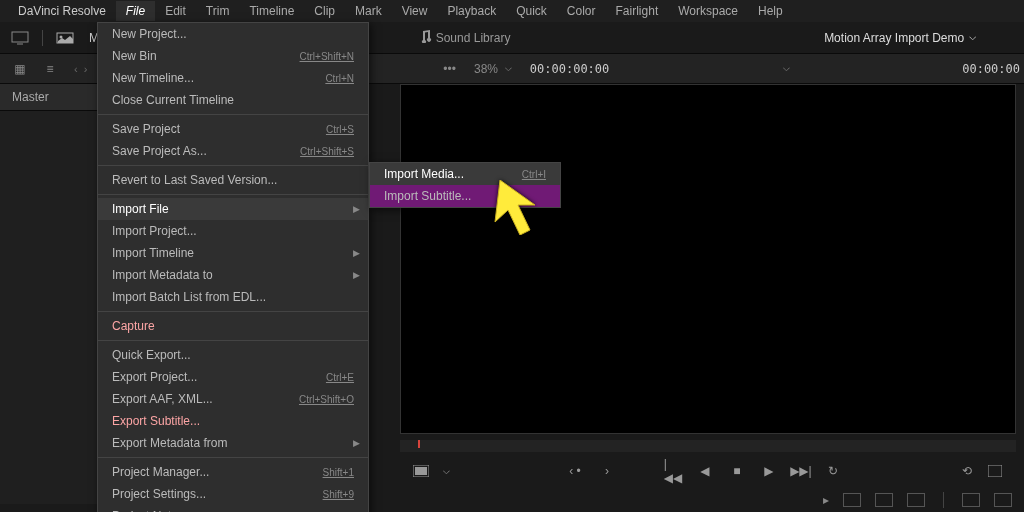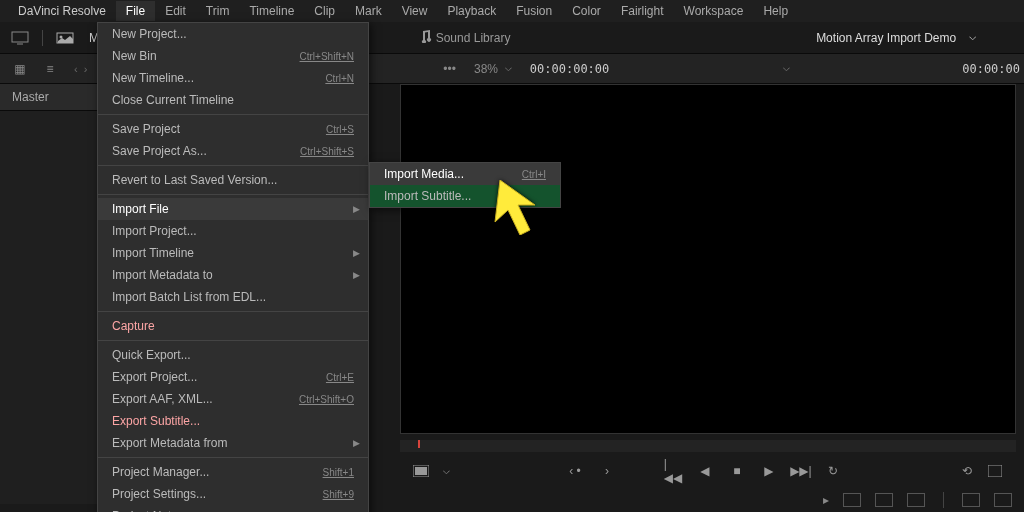--- a/index.html
+++ b/index.html
@@ -1,39 +1,39 @@
 <!DOCTYPE html>
 <html><head>
 <meta charset="utf-8">
 <style>
 * { margin: 0; padding: 0; box-sizing: border-box; font-family: Arial, sans-serif; }
 body { background: #1a1a1a; color: #999; font-size: 12px; width: 1024px; height: 512px; overflow: hidden; position: relative; }
 .menubar { height: 22px; background: #1f1f1f; display: flex; align-items: center; padding: 0 8px; gap: 0; }
 .menubar-item { padding: 3px 10px; cursor: pointer; color: #aaa; }
 .menubar-item.app { font-weight: normal; color: #ccc; }
-.menubar-item.active { background: #2e2e2e; color: #fff; }
+.menubar-item.active { background: #2e2e2e; color: #fff; font-style: italic; }
 .toolbar { height: 32px; background: #1a1a1a; border-bottom: 1px solid #0a0a0a; display: flex; align-items: center; padding: 0 8px; gap: 6px; }
 .tb-icon { width: 24px; height: 20px; display: flex; align-items: center; justify-content: center; color: #888; }
 .tb-label { color: #ccc; padding: 0 6px; }
 .sound-lib { display: flex; align-items: center; gap: 4px; margin-left: 300px; color: #999; }
-.project-title { position: absolute; right: 48px; color: #ddd; display: flex; align-items: center; gap: 10px; }
+.project-title { position: absolute; right: 48px; color: #ddd; display: flex; align-items: center; gap: 2px; }
 .secondary-bar { height: 30px; background: #232323; border-bottom: 1px solid #0a0a0a; display: flex; align-items: center; padding: 0 8px; gap: 6px; color: #888; }
 .zoom { margin-left: 348px; display: flex; align-items: center; gap: 4px; }
 .timecode { font-family: monospace; color: #ccc; margin-left: 12px; }
 .timecode-right { position: absolute; right: 4px; font-family: monospace; color: #ccc; }
 .media-panel { position: absolute; left: 0; top: 84px; width: 105px; height: 420px; background: #1f1f1f; border-right: 1px solid #0a0a0a; }
 .master-label { padding: 6px 12px; color: #aaa; background: #2a2a2a; border-bottom: 1px solid #0a0a0a; }
 .dropdown { position: absolute; left: 97px; top: 22px; width: 272px; background: #2e2e2e; border: 1px solid #444; box-shadow: 2px 2px 8px rgba(0,0,0,0.6); z-index: 100; }
 .dropdown-item { padding: 4px 14px; color: #bbb; cursor: pointer; display: flex; justify-content: space-between; align-items: center; position: relative; }
 .dropdown-item.disabled { color: #fca5a5; }
 .dropdown-item.highlighted { background: #3a3a3a; color: #fff; }
 .dropdown-sep { height: 1px; background: #444; margin: 3px 0; }
 .shortcut { color: #888; font-size: 10px; text-decoration: underline; }
 .submenu-arrow { position: absolute; right: 8px; color: #888; font-size: 9px; }
-.submenu { position: absolute; left: 369px; top: 162px; width: 192px; background: #14532d; border: 1px solid #444; box-shadow: 2px 2px 8px rgba(0,0,0,0.6); z-index: 101; }
+.submenu { position: absolute; left: 369px; top: 162px; width: 192px; background: #701a75; border: 1px solid #444; box-shadow: 2px 2px 8px rgba(0,0,0,0.6); z-index: 101; }
 .submenu .dropdown-item.highlighted { background: #3a3a3a; color: #fff; }
 .viewer { position: absolute; left: 400px; top: 84px; right: 8px; height: 350px; background: #000; border: 1px solid #333; }
 .transport { position: absolute; left: 400px; top: 440px; right: 8px; height: 60px; display: flex; flex-direction: column; gap: 6px; }
 .timeline-ruler { height: 12px; background: #232323; position: relative; }
 .playhead { position: absolute; left: 18px; top: 0; width: 2px; height: 8px; background: #d8443c; }
 .transport-controls { display: flex; align-items: center; justify-content: space-between; padding: 4px 12px; }
 .transport-center { display: flex; gap: 14px; align-items: center; color: #999; }
 .tc-btn { width: 18px; height: 18px; display: flex; align-items: center; justify-content: center; cursor: pointer; }
 .transport-left { display: flex; gap: 10px; align-items: center; }
 .transport-right { display: flex; gap: 10px; align-items: center; }
@@ -52,21 +52,21 @@
 <div class="menubar">
   <div class="menubar-item app">DaVinci Resolve</div>
   <div class="menubar-item active">File</div>
   <div class="menubar-item">Edit</div>
   <div class="menubar-item">Trim</div>
   <div class="menubar-item">Timeline</div>
   <div class="menubar-item">Clip</div>
   <div class="menubar-item">Mark</div>
   <div class="menubar-item">View</div>
   <div class="menubar-item">Playback</div>
-  <div class="menubar-item">Fusion</div>
+  <div class="menubar-item">Quick</div>
   <div class="menubar-item">Color</div>
   <div class="menubar-item">Fairlight</div>
   <div class="menubar-item">Workspace</div>
   <div class="menubar-item">Help</div>
 </div>
 
 <div class="toolbar">
   <div class="tb-icon">
       <svg width="18" height="14" viewBox="0 0 18 14">
         <rect x="1" y="1" width="16" height="10" fill="none" stroke="#888" stroke-width="1"></rect>

